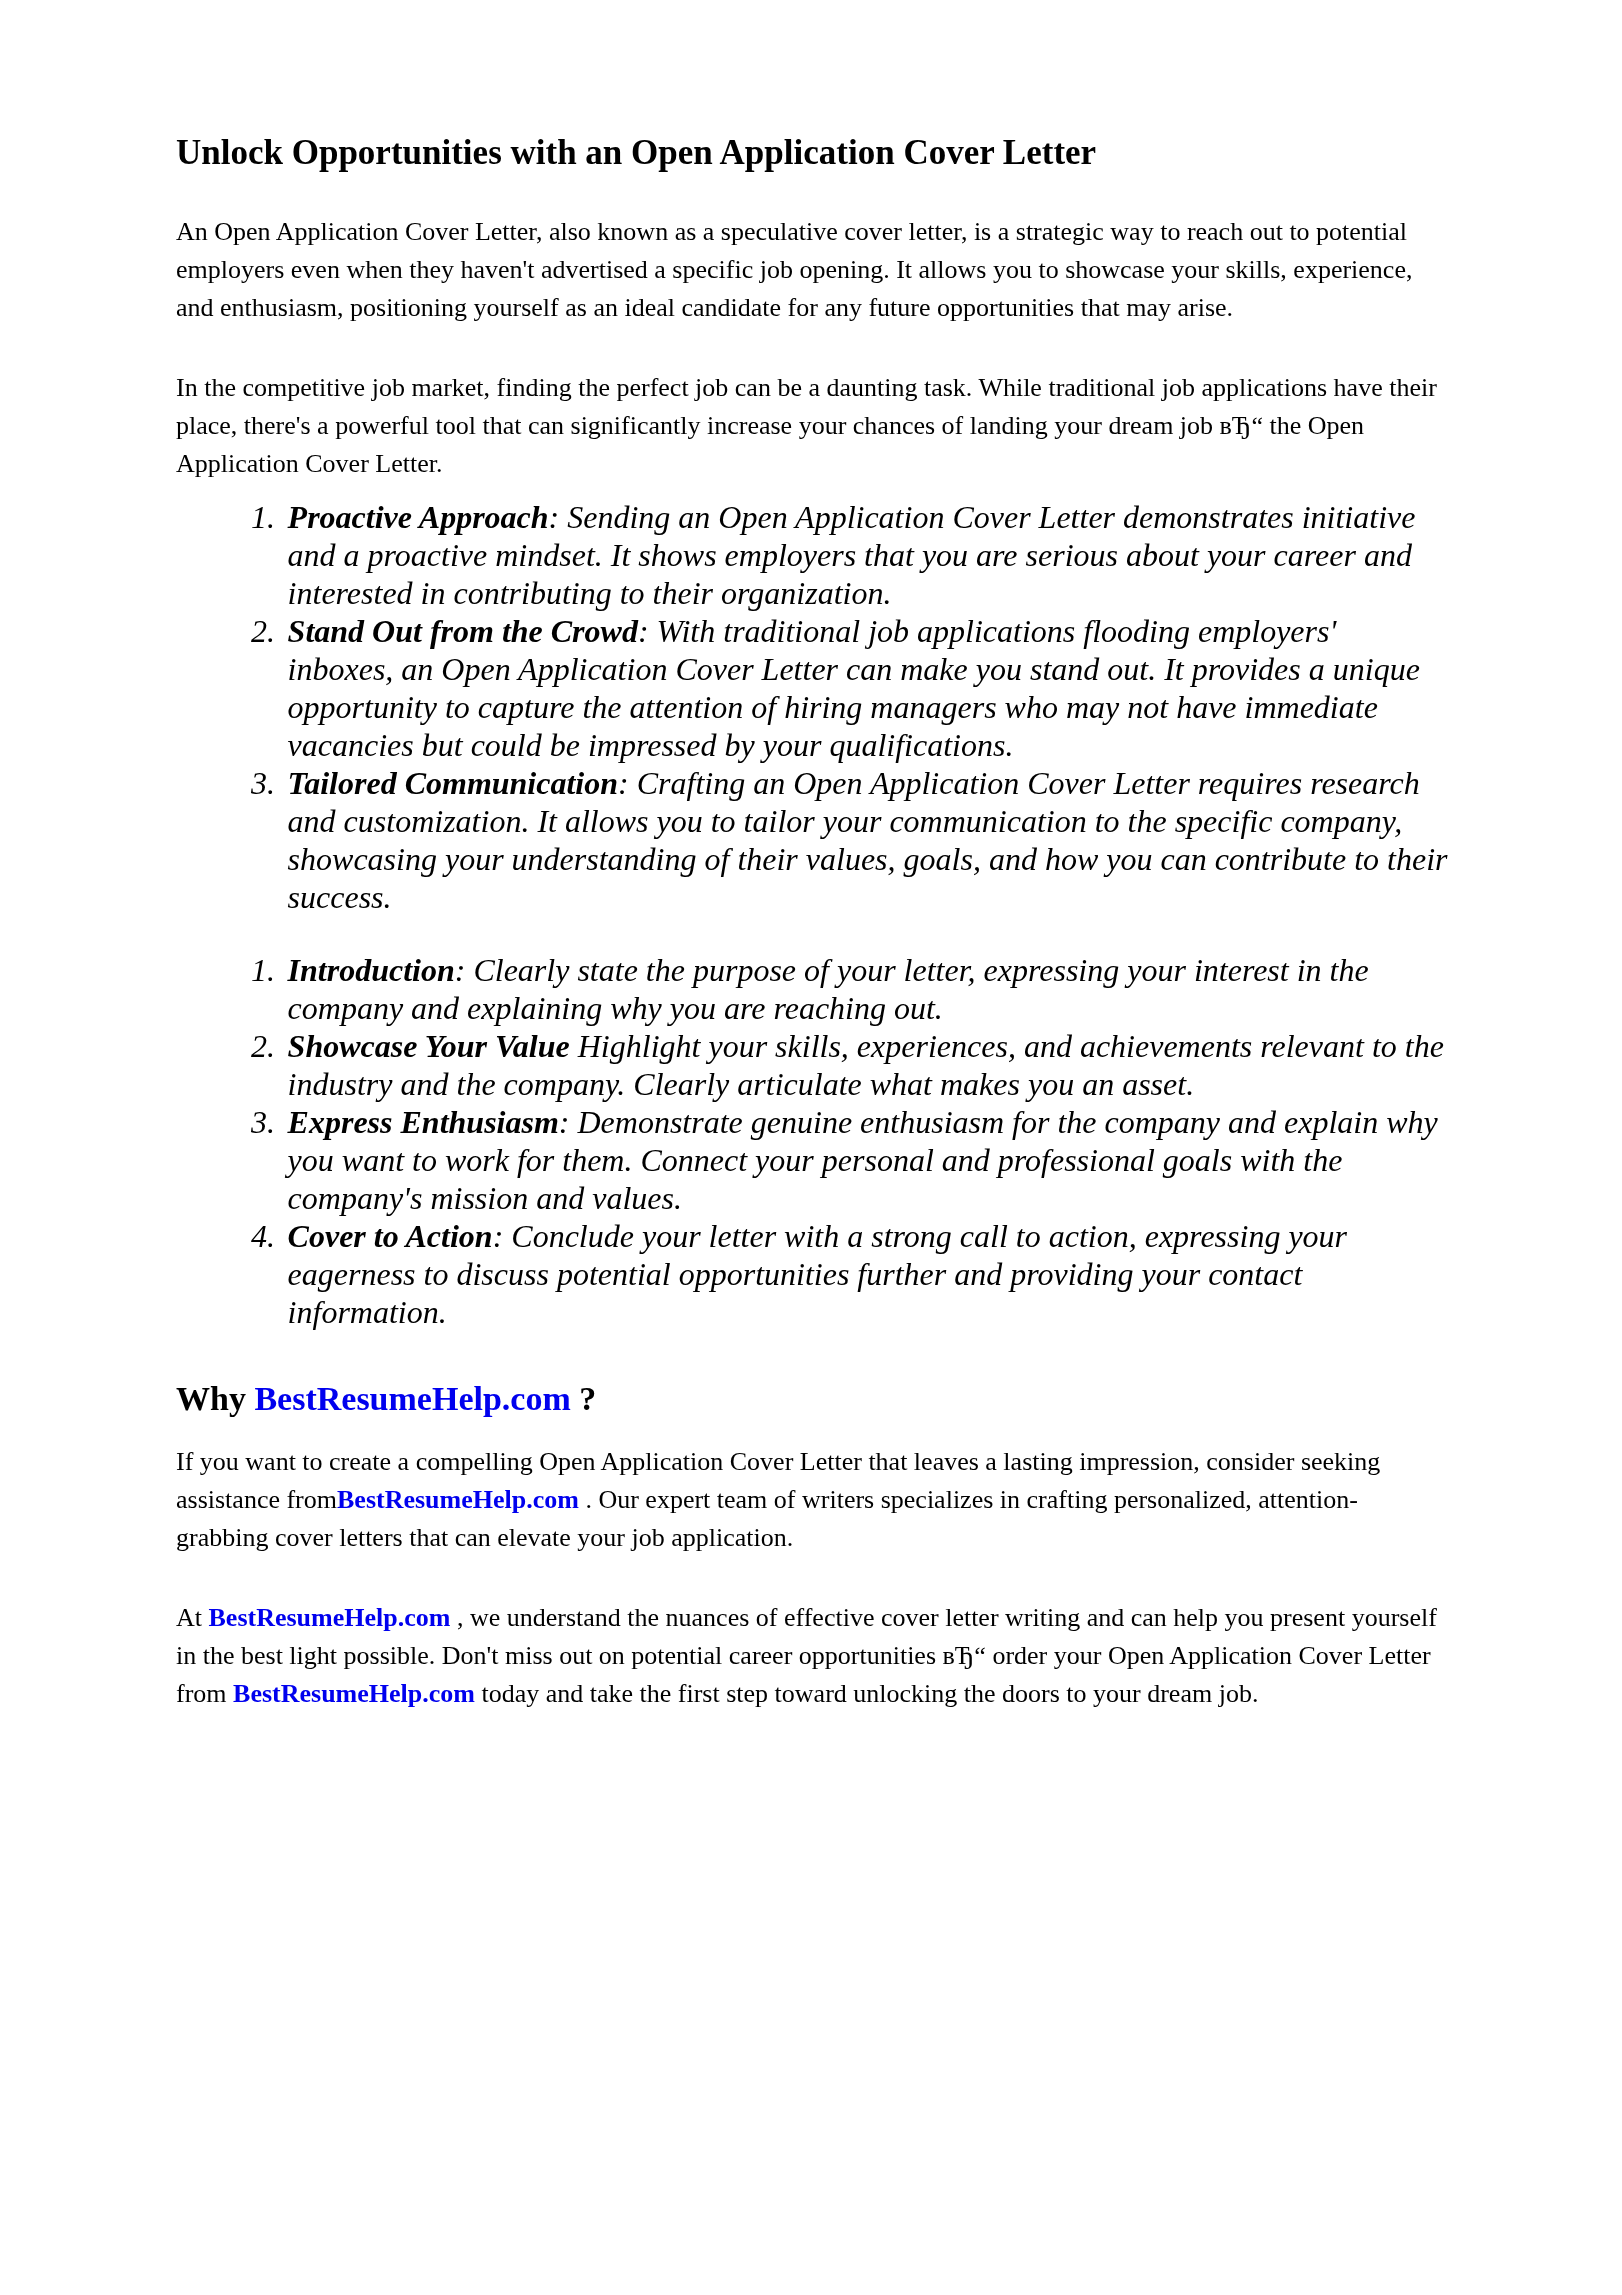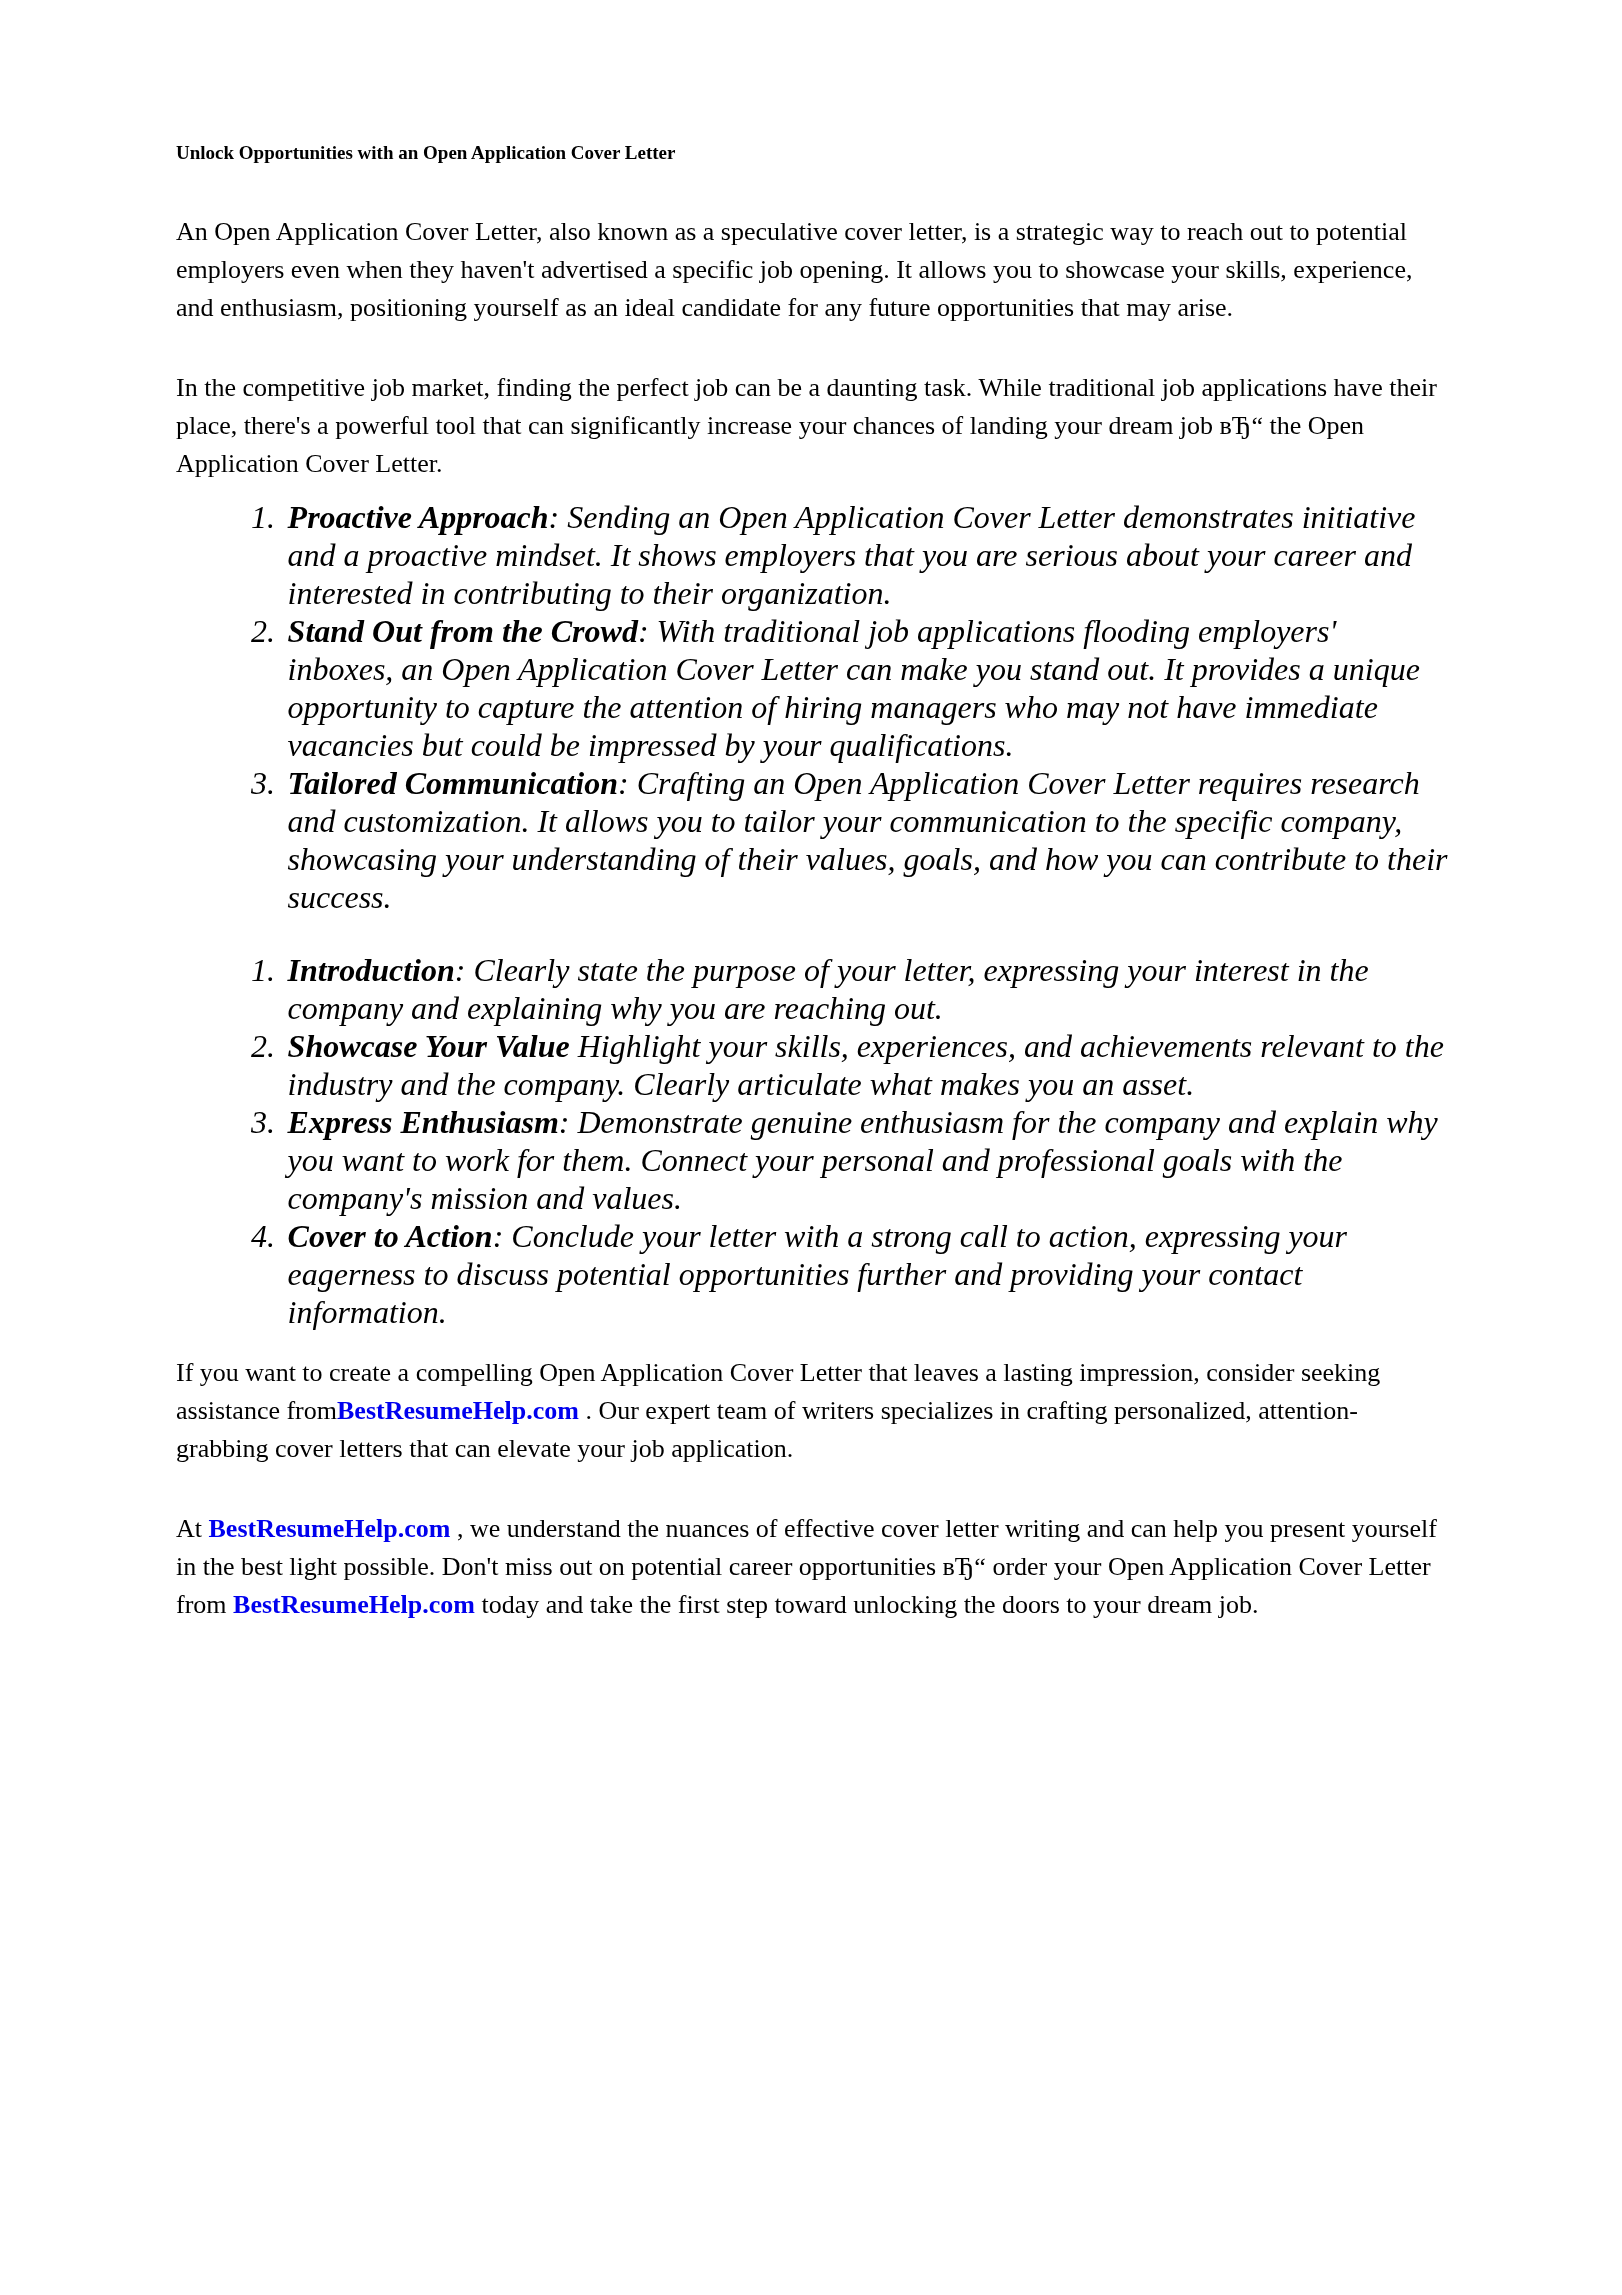--- a/index.html
+++ b/index.html
@@ -12,21 +12,21 @@
     font-family: "Liberation Serif", serif;
   }
   .page {
     box-sizing: border-box;
     width: 1622px;
     height: 2295px;
     padding: 134px 173px 0 176px;
     overflow: hidden;
   }
   .doc-title {
-    font-size: 19px;
+    font-size: 35px;
     line-height: 37px;
     font-weight: bold;
     margin: 0;
   }
   p {
     font-size: 26px;
     line-height: 38px;
     margin: 42px 0 0 0;
   }
   h2 {
@@ -75,19 +75,20 @@
   </ol>
 
 
   <ol class="list-2">
     <li><strong>Introduction</strong><span>: </span><span>Clearly state the purpose of your letter, expressing your interest in the company and explaining why you are reaching out.</span></li>
     <li><strong>Showcase Your Value</strong><span> </span><span>Highlight your skills, experiences, and achievements relevant to the industry and the company. Clearly articulate what makes you an asset.</span></li>
     <li><strong>Express Enthusiasm</strong><span>: </span><span>Demonstrate genuine enthusiasm for the company and explain why you want to work for them. Connect your personal and professional goals with the company's mission and values.</span></li>
     <li><strong>Cover to Action</strong><span>: </span><span>Conclude your letter with a strong call to action, expressing your eagerness to discuss potential opportunities further and providing your contact information.</span></li>
   </ol>
 
+  <h2 class="brand-heading"><span>Why </span><a class="link" style="color: rgb(0, 0, 238);">BestResumeHelp.com</a><span> ?</span></h2>
 
   <p class="after-heading"><span>If you want to create a compelling Open Application Cover Letter that leaves a lasting impression, consider seeking assistance from</span><a class="link" style="color: rgb(0, 0, 238);">BestResumeHelp.com</a><span> . Our expert team of writers specializes in crafting personalized, attention-grabbing cover letters that can elevate your job application.</span></p>
 
   <p><span>At </span><a class="link" style="color: rgb(0, 0, 238);">BestResumeHelp.com</a><span> , we understand the nuances of effective cover letter writing and can help you present yourself in the best light possible. Don't miss out on potential career opportunities вЂ“ order your Open Application Cover Letter from </span><a class="link" style="color: rgb(0, 0, 238);">BestResumeHelp.com</a><span> today and take the first step toward unlocking the doors to your dream job.</span></p>
 
 </div>
 
 
 </body></html>

